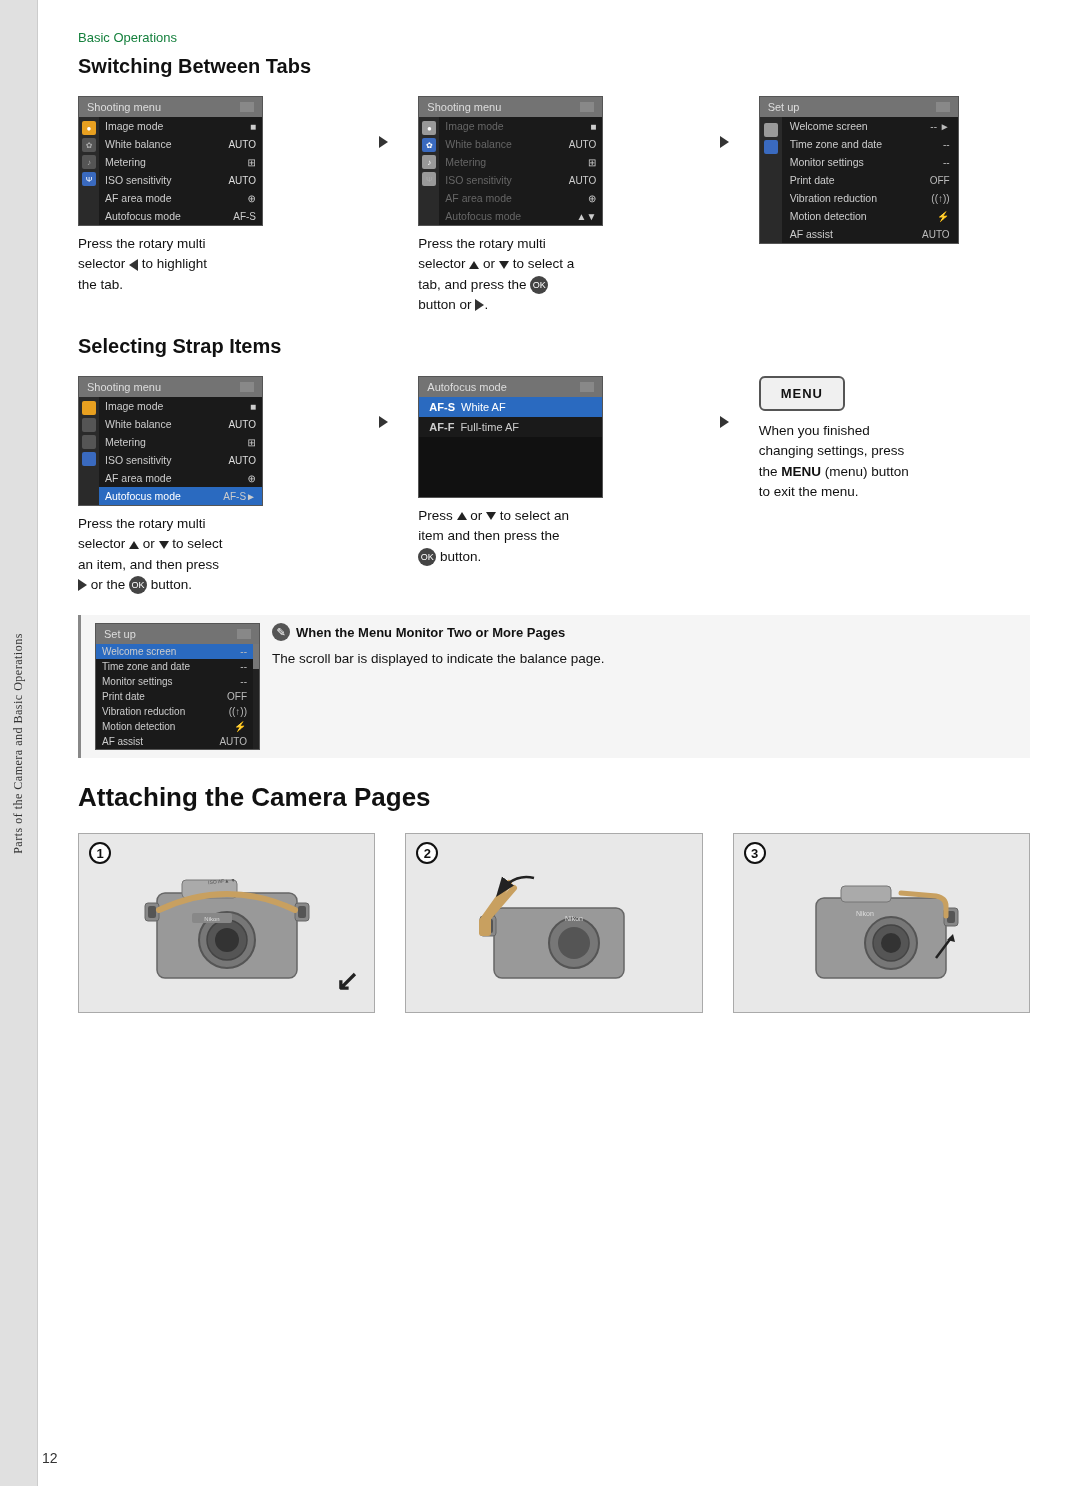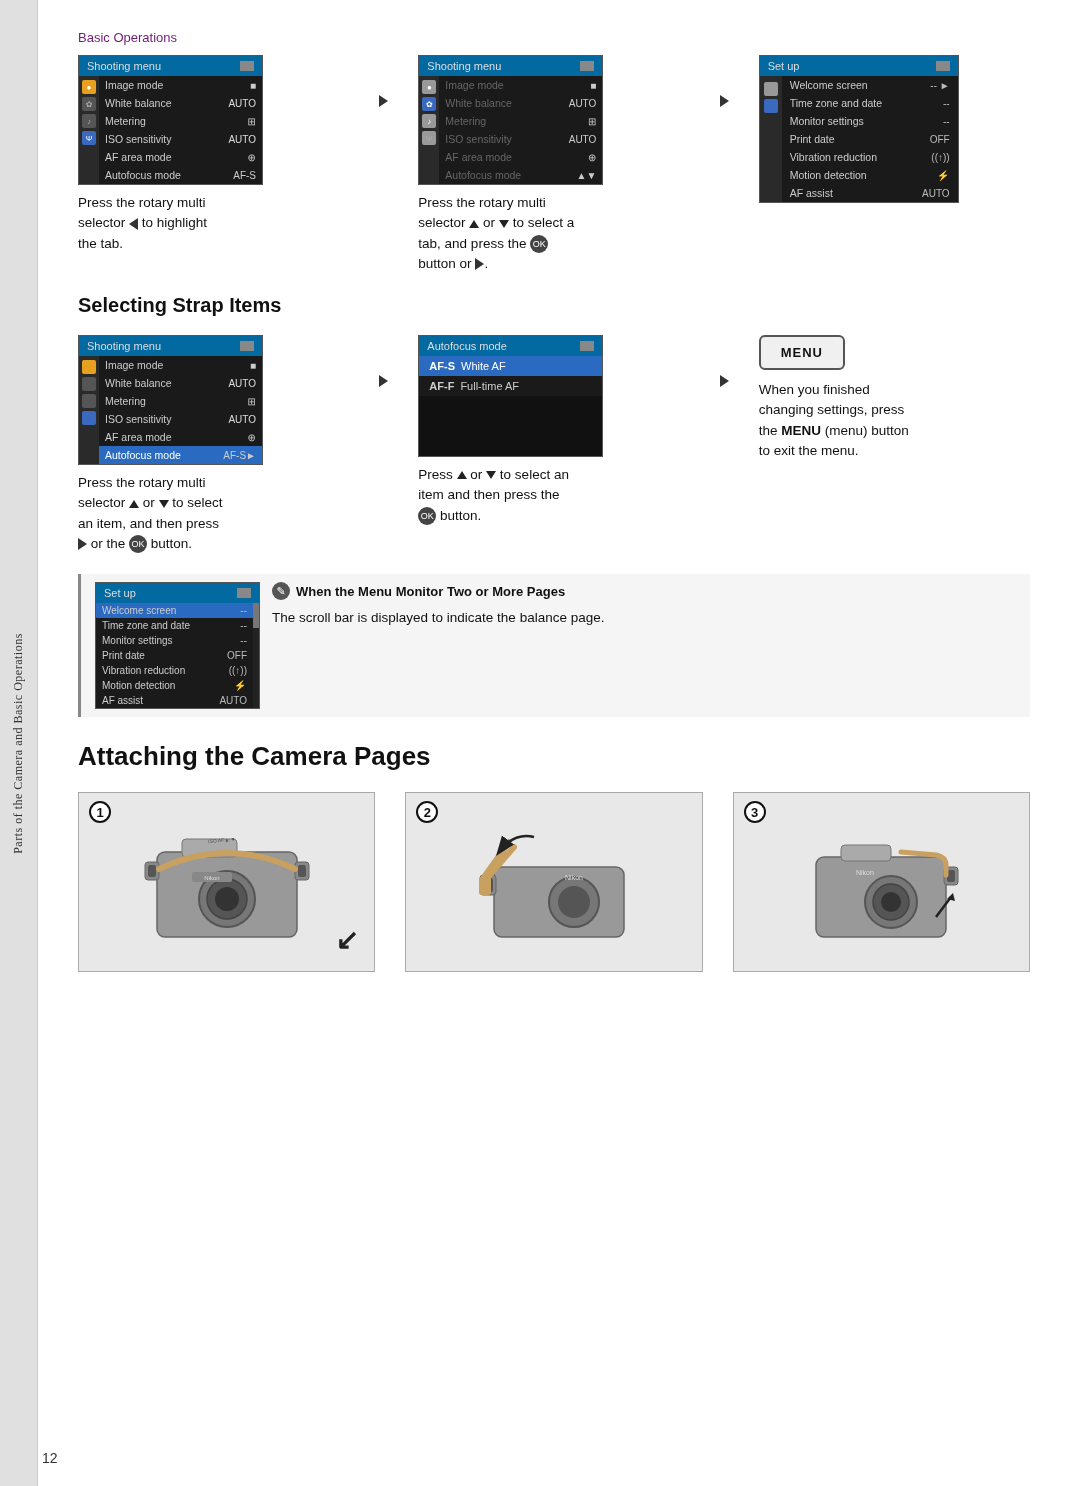--- a/index.html
+++ b/index.html
@@ -38,21 +38,21 @@
       letter-spacing: 0.5px;
     }
 
     .main-content {
       flex: 1;
       padding: 30px 50px 30px 40px;
     }
 
     .breadcrumb {
       font-size: 13px;
-      color: #701a75;
+      color: #15803d;
       margin-bottom: 10px;
       font-family: Arial, sans-serif;
     }
 
     h2.section-title {
       font-family: Arial, sans-serif;
       font-size: 20px;
       font-weight: bold;
       margin-bottom: 18px;
       color: #111;
@@ -87,21 +87,21 @@
     
     .menu-screen {
       border: 1.5px solid #555;
       background: #1a1a1a;
       width: 185px;
       font-family: Arial, sans-serif;
       font-size: 11px;
     }
 
     .menu-header {
-      background: #0369a1;
+      background: #737373;
       color: #ddd;
       padding: 4px 8px;
       font-size: 11px;
       display: flex;
       justify-content: space-between;
       align-items: center;
     }
 
     .menu-header-icon {
       width: 14px;
@@ -373,20 +373,21 @@
 <div class="page-container">
 
   <div class="side-tab">
     <span class="side-tab-text">Parts of the Camera and Basic Operations</span>
   </div>
 
   <div class="main-content">
 
     <div class="breadcrumb">Basic Operations</div>
 
+    <h2 class="section-title">Switching Between Tabs</h2>
 
     <div class="three-col">
 
       <div class="col">
         <div class="menu-screen">
           <div class="menu-header">
             <span>Shooting menu</span>
             <span class="menu-header-icon"></span>
           </div>
 

